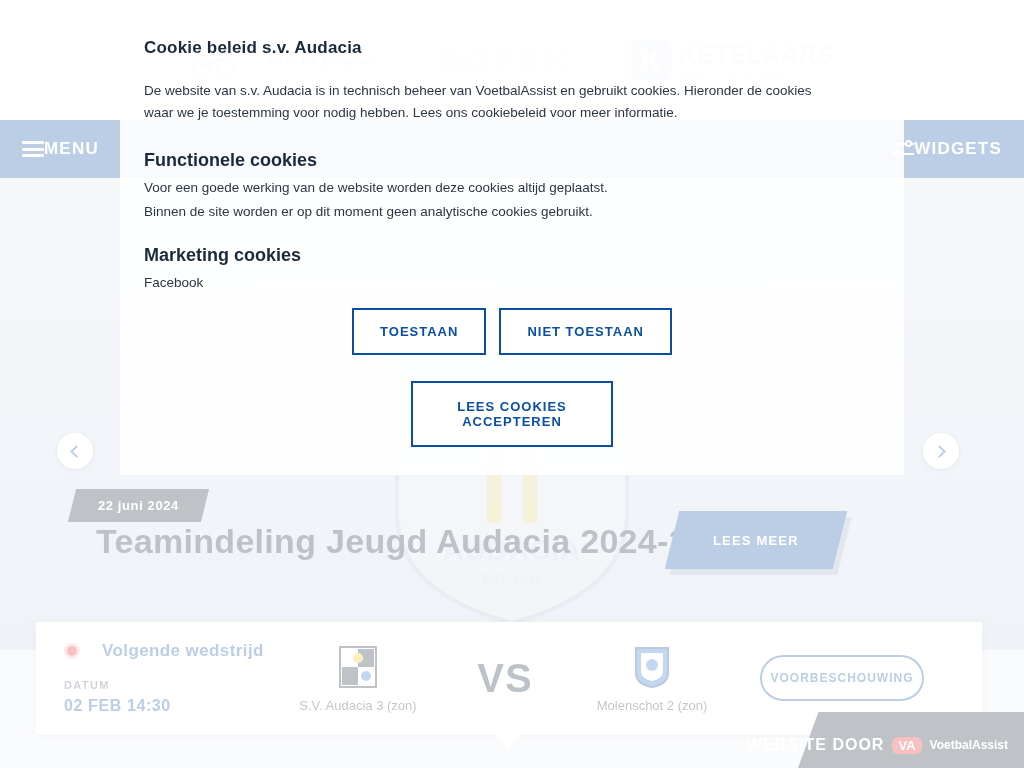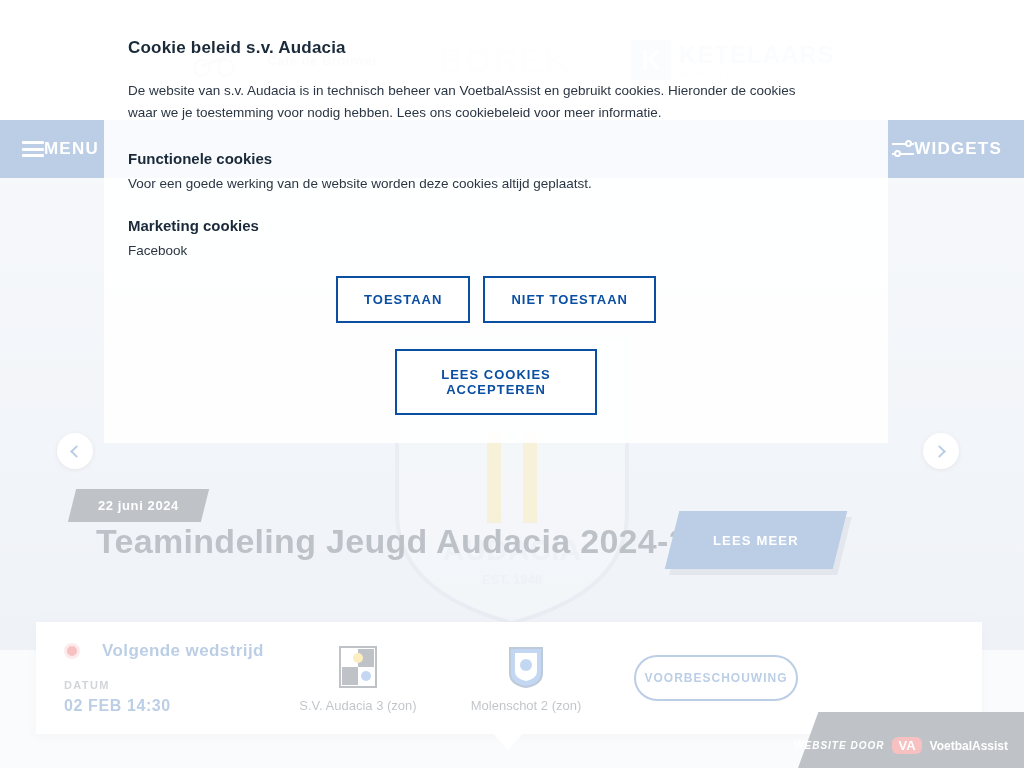--- a/index.html
+++ b/index.html
@@ -188,46 +188,46 @@
     position: absolute; right: 0; bottom: 0; height: 56px; width: 246px;
     background: #1b2a3a;
     transform: skewX(-20deg); transform-origin: bottom right;
     right: -20px;
   }
   .credit-inner {
     position: absolute; right: 16px; bottom: 14px;
     display: flex; align-items: center; gap: 8px;
     color: #ffffff;
   }
-  .credit-text { font-size: 10px; font-weight: bold; letter-spacing: 1px; font-style: italic; }
+  .credit-text { font-size: 16px; font-weight: bold; letter-spacing: 1px; }
   .va-badge {
     background: #e02020; color: #fff; font-weight: bold; font-size: 13px;
     padding: 1px 6px; border-radius: 6px;
   }
   .va-name { font-size: 12px; font-weight: bold; }
 
   
   .cookie-backdrop {
     position: absolute; left: 0; top: 0; width: 1024px; height: 768px;
     background: rgba(255,255,255,.72);
   }
   .cookie-panel {
-    position: absolute; left: 104px; top: 18px; width: 784px;
+    position: absolute; left: 120px; top: 18px; width: 784px;
     background: rgba(255,255,255,.90);
     padding: 20px 24px 28px 24px;
   }
   .cookie-title {
     font-size: 17px; font-weight: bold; color: #1b2a3a; letter-spacing: .2px;
   }
   .cookie-intro {
     margin-top: 22px; font-size: 13.5px; line-height: 1.62; color: #2b3644;
     max-width: 700px;
   }
   .cookie-h {
-    margin-top: 26px; font-size: 15px; font-weight: bold; color: #1b2a3a;
+    margin-top: 26px; font-size: 18px; font-weight: bold; color: #1b2a3a;
   }
   .cookie-p {
     margin-top: 9px; font-size: 13.5px; color: #2b3644;
   }
   .cookie-btn-row {
     margin-top: 18px; display: flex; gap: 13px; justify-content: center;
   }
   .btn {
     border: 2px solid #0b4fa3; color: #0b4fa3; background: #ffffff;
     font-size: 13px; font-weight: bold; letter-spacing: 1px;
@@ -335,20 +335,21 @@
           <rect x="2" y="2" width="36" height="40" fill="#ffffff" stroke="#1b2a3a" stroke-width="2"></rect>
           <rect x="4" y="22" width="16" height="18" fill="#1b2a3a"></rect>
           <rect x="20" y="4" width="16" height="18" fill="#1b2a3a"></rect>
           <circle cx="20" cy="13" r="5" fill="#f2c21a"></circle>
           <circle cx="28" cy="31" r="5" fill="#2b6fd0"></circle>
         </svg>
       </div>
       <div class="team-name">S.V. Audacia 3 (zon)</div>
     </div>
 
+    <div class="vs-text">VS</div>
 
     <div class="team-block">
       <div class="team-logo">
         <svg width="38" height="44" viewBox="0 0 38 44">
           <path d="M3 3 H35 V28 C35 38 25 41 19 42 C13 41 3 38 3 28 Z" fill="#2b6fd0" stroke="#14427c" stroke-width="2"></path>
           <path d="M8 8 H30 V26 C30 33 23 35 19 36 C15 35 8 33 8 26 Z" fill="#ffffff"></path>
           <circle cx="19" cy="20" r="6" fill="#2b6fd0"></circle>
         </svg>
       </div>
       <div class="team-name">Molenschot 2 (zon)</div>
@@ -368,20 +369,21 @@
   </div>
 
   <div class="cookie-backdrop"></div>
   <div class="cookie-panel">
     <div class="cookie-title">Cookie beleid s.v. Audacia</div>
     <div class="cookie-intro">De website van s.v. Audacia is in technisch beheer van VoetbalAssist en gebruikt cookies. Hieronder de cookies waar we je toestemming voor nodig hebben. Lees ons cookiebeleid voor meer informatie.</div>
 
     <div class="cookie-h">Functionele cookies</div>
     <div class="cookie-p">Voor een goede werking van de website worden deze cookies altijd geplaatst.</div>
 
+    <div class="cookie-p">Binnen de site worden er op dit moment geen analytische cookies gebruikt.</div>
 
     <div class="cookie-h">Marketing cookies</div>
     <div class="cookie-p">Facebook</div>
 
     <div class="cookie-btn-row">
       <div class="btn">TOESTAAN</div>
       <div class="btn">NIET TOESTAAN</div>
     </div>
 
     <div class="btn-accept-all">LEES COOKIES ACCEPTEREN</div>

